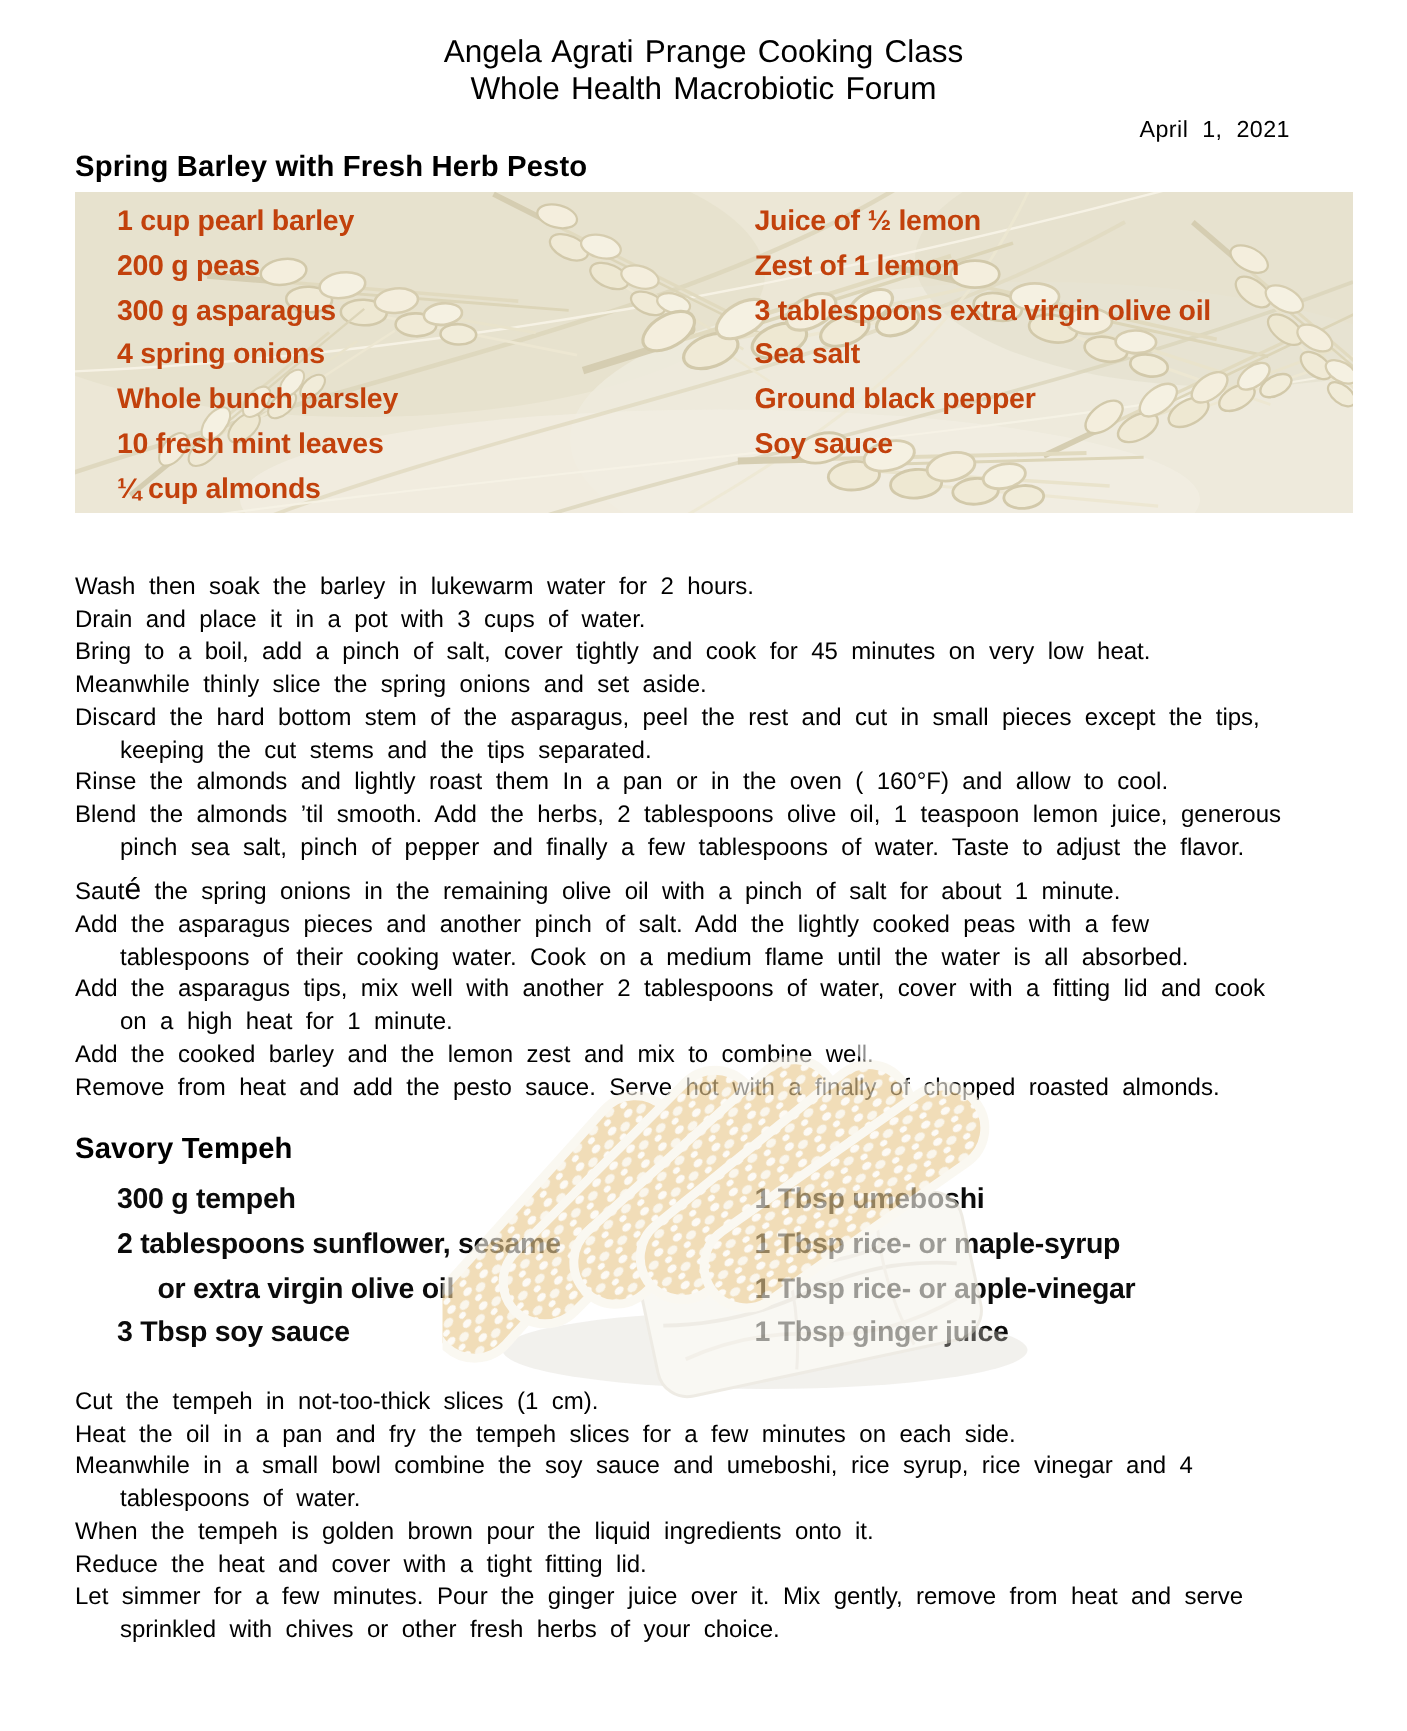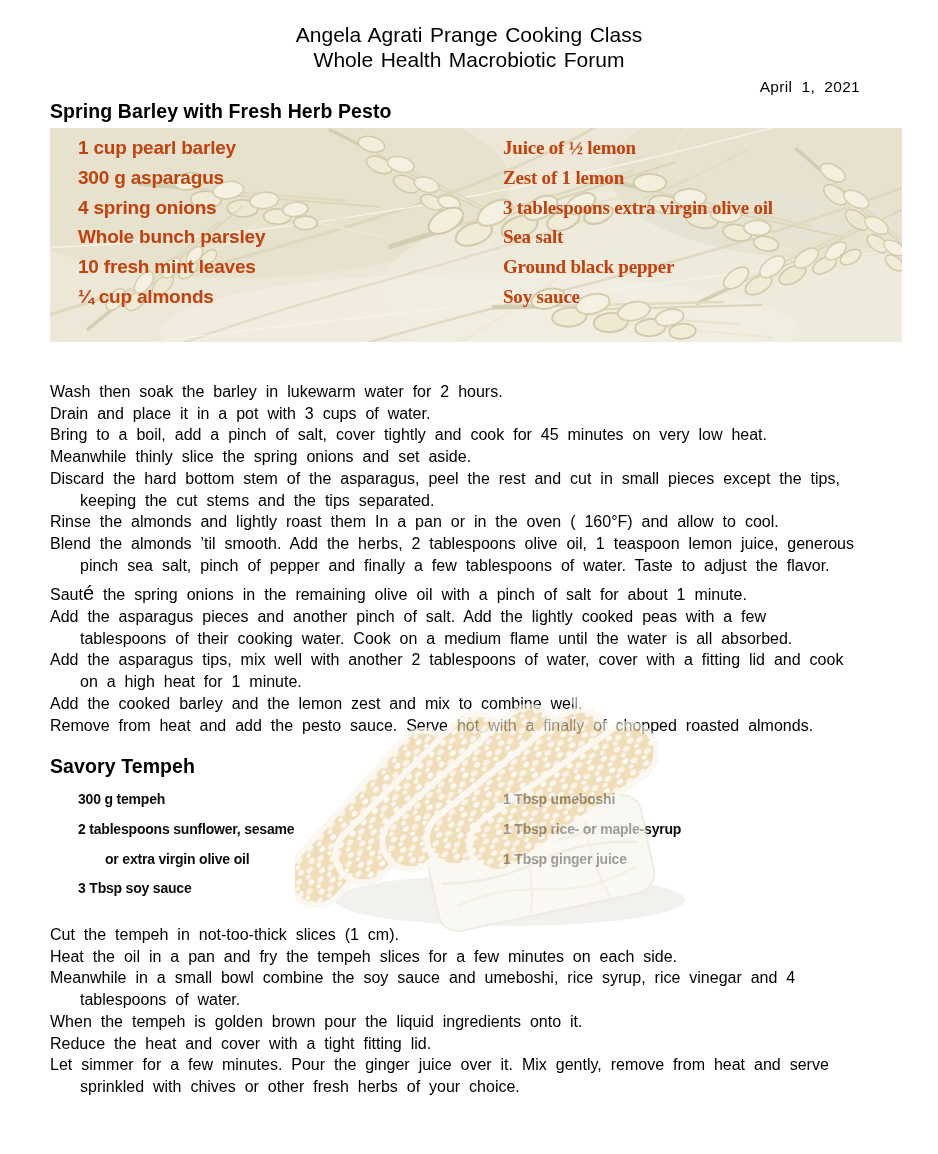--- a/index.html
+++ b/index.html
@@ -29,34 +29,34 @@
   #heading-tempeh { top:755px; }
   
   .banner {
     position:absolute; left:50px; top:128px; width:852px; height:214px;
     overflow:hidden;
   }
   .banner svg.bg { position:absolute; inset:0; width:100%; height:100%; }
   .ing-col { position:absolute; z-index:2; font-weight:700; font-size:19px;
     line-height:29.8px; letter-spacing:-0.2px; white-space:nowrap; color:#c2410c; }
   .banner .col-left  { left:28px;  top:5px; }
-  .banner .col-right { left:453px; top:5px;font-family:Liberation Serif, serif; }
+  .banner .col-right { left:453px; top:5px; }
   
   .instr {
     position:absolute; left:50px; width:845px;
     font-size:16px; line-height:21.7px; word-spacing:4.5px; color:#000;
   }
   #instr-barley { top:357px;margin-top:24px; }
   #instr-tempeh { top:924px; }
   .iline { white-space:nowrap; }
   .iline.cont { padding-left:30px; }
   .iline.pbreak { margin-top:7px; }
   .accent-big { font-size:20px; line-height:1; }
   
-  .tempeh-ing { position:absolute; z-index:1; font-weight:700; font-size:14px;
+  .tempeh-ing { position:absolute; z-index:1; font-weight:700; font-size:19px;
     line-height:29.8px; letter-spacing:-0.2px; white-space:nowrap; color:#0b0b0b; }
   #tempeh-ing-left  { left:78px;  top:785px; }
   #tempeh-ing-right { left:503px; top:785px; }
   .tempeh-ing .wrap-indent { padding-left:27px; }
   
   .tempeh-photo {
     position:absolute; left:295px; top:688px; width:430px; height:250px;
     z-index:3; opacity:0.62; pointer-events:none;
   }
   .tempeh-photo svg { width:100%; height:100%; }
@@ -109,20 +109,21 @@
       <use href="#ear" transform="translate(400,100) rotate(-6) scale(2.1)"></use>
       <use href="#ear" transform="translate(600,62) rotate(24) scale(1.8)"></use>
       <use href="#ear" transform="translate(690,155) rotate(-14) scale(1.6)"></use>
       <use href="#ear" transform="translate(70,175) rotate(-28) scale(1.4)"></use>
       <use href="#ear" transform="translate(500,178) rotate(10) scale(1.9)"></use>
       <use href="#ear" transform="translate(780,50) rotate(52) scale(1.5)"></use>
       <rect width="852" height="214" fill="#ffffff" opacity="0.22"></rect>
     </svg>
     <div class="ing-col col-left">
       <div>1 cup pearl barley</div>
+      <div>200 g peas</div>
       <div>300 g asparagus</div>
       <div>4 spring onions</div>
       <div>Whole bunch parsley</div>
       <div>10 fresh mint leaves</div>
       <div>¼ cup almonds</div>
     </div>
     <div class="ing-col col-right">
       <div>Juice of ½ lemon</div>
       <div>Zest of 1 lemon</div>
       <div>3 tablespoons extra virgin olive oil</div>
@@ -155,20 +156,21 @@
 
   <div class="tempeh-ing" id="tempeh-ing-left">
     <div>300 g tempeh</div>
     <div>2 tablespoons sunflower, sesame</div>
     <div class="wrap-indent">or extra virgin olive oil</div>
     <div>3 Tbsp soy sauce</div>
   </div>
   <div class="tempeh-ing" id="tempeh-ing-right">
     <div>1 Tbsp umeboshi</div>
     <div>1 Tbsp rice- or maple-syrup</div>
+    <div>1 Tbsp rice- or apple-vinegar</div>
     <div>1 Tbsp ginger juice</div>
   </div>
 
   <div class="tempeh-photo">
     <svg viewBox="0 0 430 250" aria-hidden="true">
       <defs>
         <pattern id="marble" width="16" height="14" patternUnits="userSpaceOnUse">
           <rect width="16" height="14" fill="#e9c98e"></rect>
           <ellipse cx="4" cy="3.5" rx="3.4" ry="2.4" fill="#fcf8ef"></ellipse>
           <ellipse cx="12" cy="8" rx="3.8" ry="2.6" fill="#f7f1e2"></ellipse>

